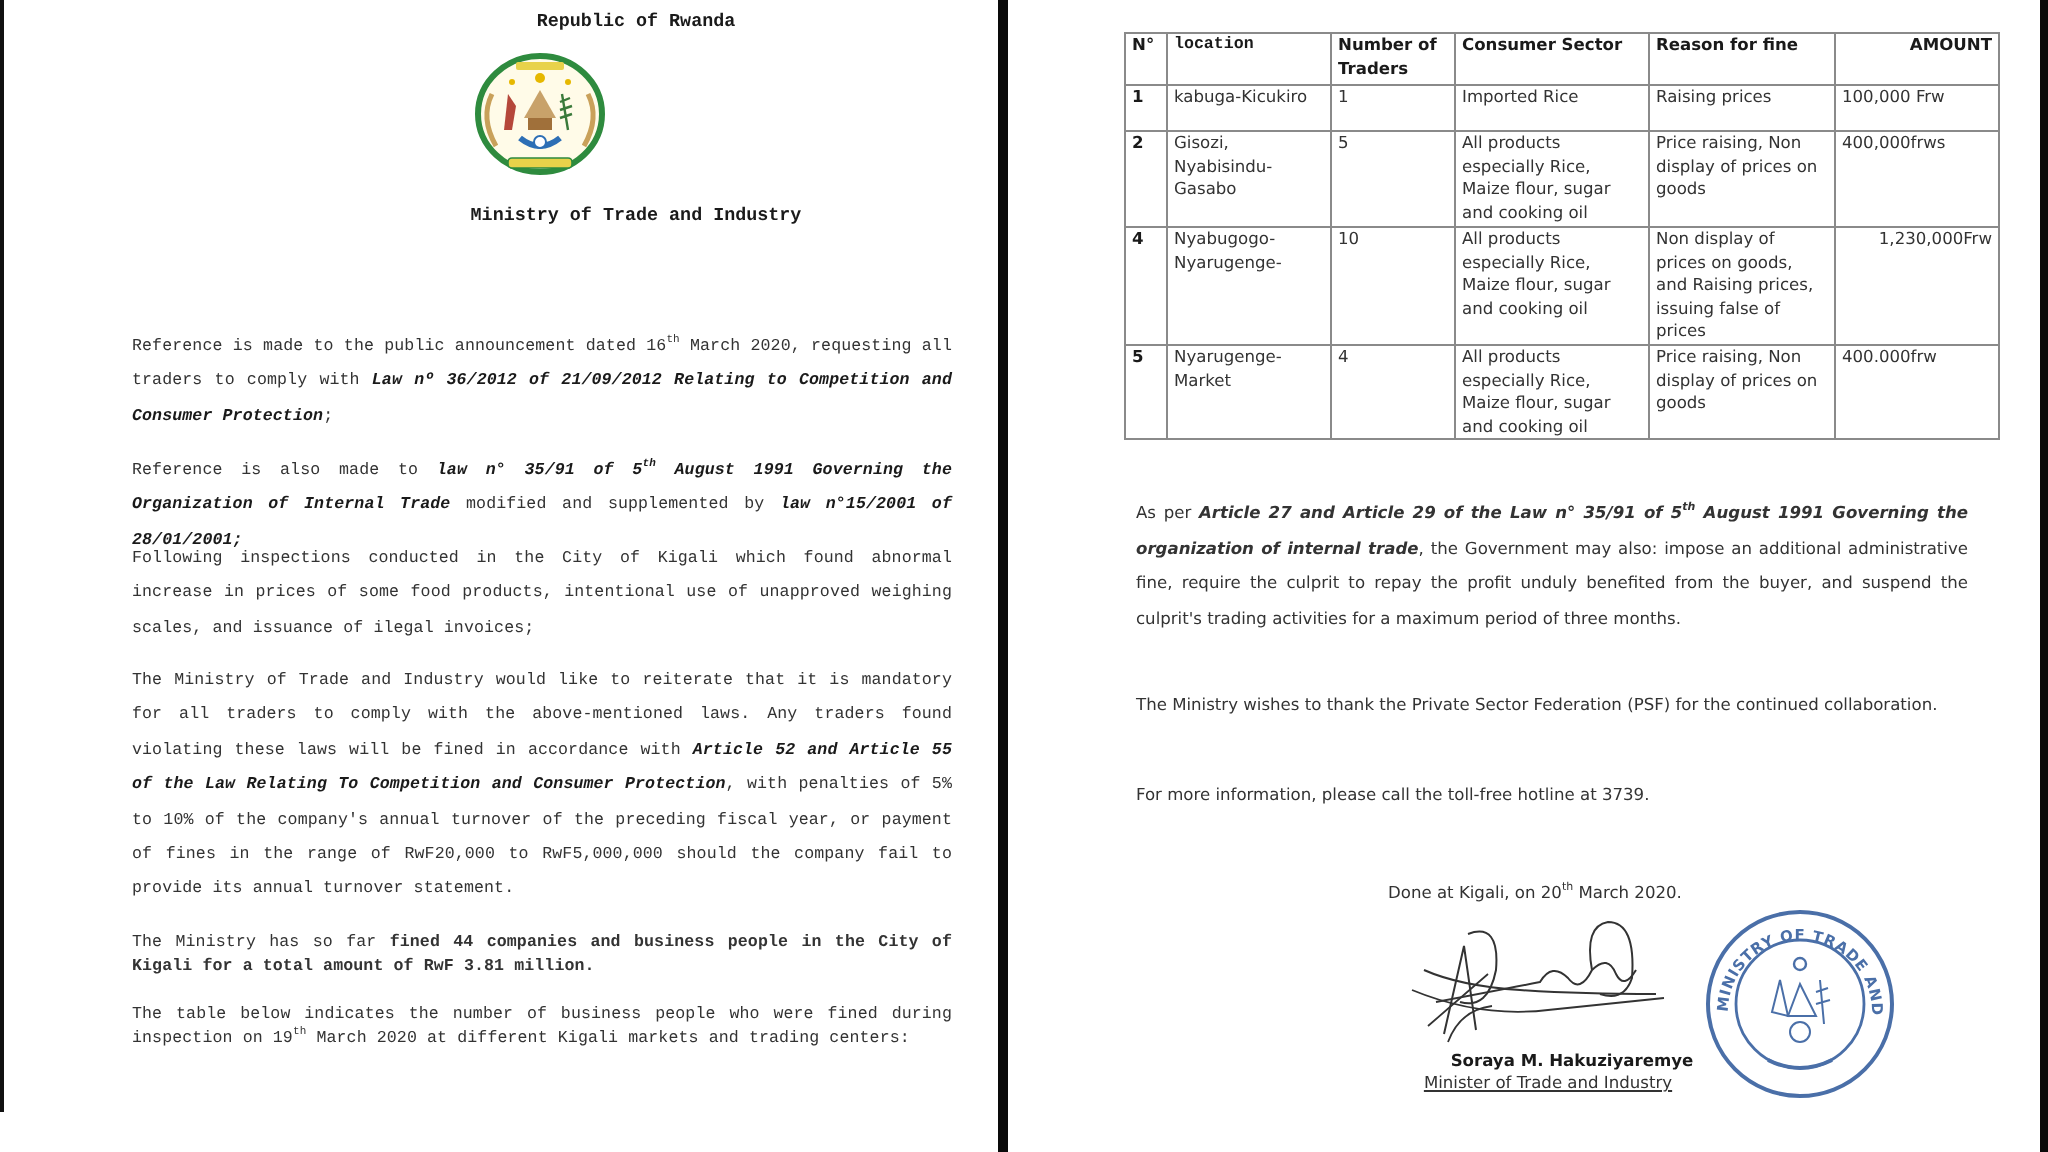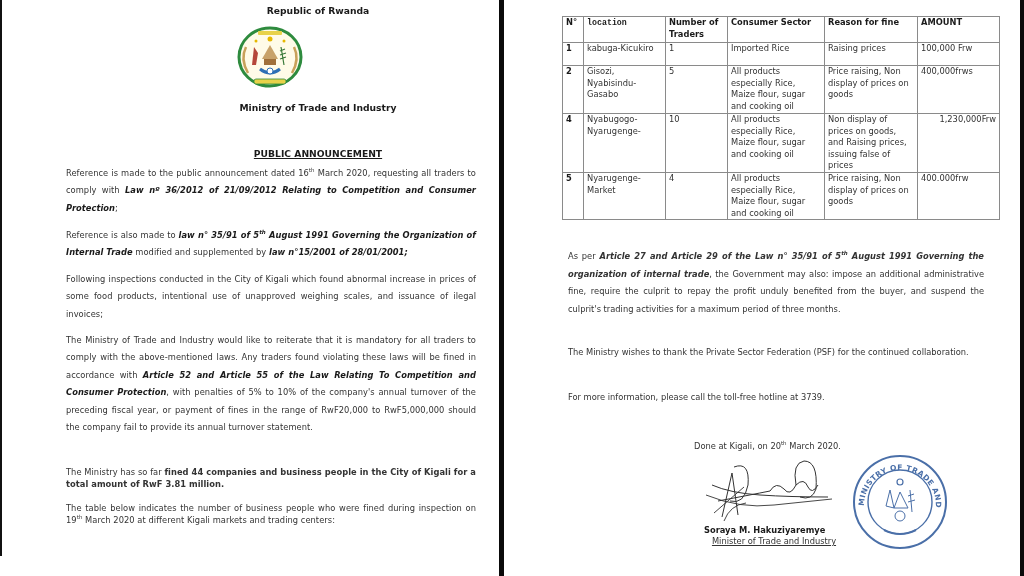--- a/index.html
+++ b/index.html
@@ -4,21 +4,21 @@
 <style>
   * { box-sizing: border-box; margin: 0; padding: 0; }
   html, body { width: 1024px; height: 576px; overflow: hidden; background: #ffffff; }
   body { position: relative; font-family: "DejaVu Sans", sans-serif; color: #2a2a2a; }
 
   .frame-left { position: absolute; left: 0; top: 0; width: 2px; height: 556px; background: #111; }
   .divider { position: absolute; left: 499px; top: 0; width: 5px; height: 576px; background: #0a0a0a; }
   .frame-right { position: absolute; left: 1020px; top: 0; width: 4px; height: 576px; background: #0a0a0a; }
 
   .page { position: absolute; top: 0; height: 576px; }
-  .page-left { left: 2px; width: 596px; }
+  .page-left { left: 2px; width: 596px; font-family: Liberation Mono, monospace; }
   .page-right { left: 504px; width: 516px; }
 
   .center-text { position: absolute; left: 0; width: 100%; text-align: center; font-size: 9.2px; font-weight: bold; color: #1a1a1a; }
   .republic { top: 5px; left: 18px; }
   .ministry { top: 102px; left: 18px; }
   .announce { top: 148px; left: 18px; text-decoration: underline; }
 
   .emblem { position: absolute; left: 232px; top: 25px; width: 72px; height: 68px; }
 
   .para { position: absolute; left: 64px; width: 410px; font-size: 8.3px; line-height: 17.4px; text-align: justify; color: #333; letter-spacing: 0.05px; }
@@ -32,21 +32,21 @@
   table.fines td, table.fines th { border: 1px solid #8a8a8a; vertical-align: top; padding: 0 3px; line-height: 11.6px; text-align: left; font-weight: normal; }
   table.fines th { font-weight: bold; color: #1a1a1a; }
   table.fines td.num { font-weight: bold; color: #1a1a1a; }
   td.justify { text-align: justify; text-align-last: left; }
   .total-amount { font-weight: bold; color: #1a1a1a; }
 
   .rpara { position: absolute; left: 64px; width: 416px; font-size: 8.3px; line-height: 17.6px; text-align: justify; color: #333; }
 
   .done { position: absolute; left: 190px; top: 441px; font-size: 8.3px; color: #333; }
   .signature { position: absolute; left: 196px; top: 455px; width: 140px; height: 72px; }
-  .signer-name { position: absolute; left: 200px; top: 525px; width: 140px; text-align: left; font-size: 8.3px; font-weight: bold; color: #1a1a1a; }
+  .signer-name { position: absolute; left: 212px; top: 525px; width: 140px; text-align: center; font-size: 8.3px; font-weight: bold; color: #1a1a1a; }
   .signer-title { position: absolute; left: 196px; top: 536px; width: 148px; text-align: center; font-size: 8.3px; color: #333; text-decoration: underline; }
   .stamp { position: absolute; left: 346px; top: 450px; width: 100px; height: 104px; }
 </style>
 </head>
 <body>
 
 <div class="frame-left"></div>
 <div class="divider"></div>
 <div class="frame-right"></div>
 
@@ -64,21 +64,20 @@
     <path d="M18 40 L20 22 L24 28 L22 40 Z" fill="#b5473a"></path>
     <path d="M28 34 L36 20 L44 34 Z" fill="#c8a26a"></path>
     <rect x="30" y="34" width="12" height="6" fill="#a0703a"></rect>
     <path d="M47 22 L50 40 M46 26 L51 24 M46 30 L52 28 M46 34 L52 32" stroke="#3a7a3a" stroke-width="1.2" fill="none"></path>
     <path d="M26 44 Q36 52 46 44" stroke="#2d6fb5" stroke-width="3" fill="none"></path>
     <circle cx="36" cy="46" r="3" fill="#fff" stroke="#2d6fb5" stroke-width="1"></circle>
     <rect x="20" y="54" width="32" height="5" rx="2" fill="#e8d24a" stroke="#2e8b3e" stroke-width="0.8"></rect>
   </svg>
 
   <div class="center-text ministry">Ministry of Trade and Industry</div>
-  <div class="center-text announce">PUBLIC ANNOUNCEMENT</div>
 
   <p class="para" style="top:165px;"><span>Reference is made to the public announcement dated 16</span><sup>th</sup><span> March 2020, requesting all traders to comply with </span><span class="bi">Law nº 36/2012 of 21/09/2012 Relating to Competition and Consumer Protection</span><span>;</span></p>
 
   <p class="para" style="top:227px;"><span>Reference is also made to </span><span class="bi">law n° 35/91 of 5</span><sup class="bi">th</sup><span class="bi"> August 1991 Governing the Organization of Internal Trade</span><span> modified and supplemented by </span><span class="bi">law n°15/2001 of 28/01/2001;</span></p>
 
   <p class="para" style="top:271px;">Following inspections conducted in the City of Kigali which found abnormal increase in prices of some food products, intentional use of unapproved weighing scales, and issuance of ilegal invoices;</p>
 
   <p class="para" style="top:332px;"><span>The Ministry of Trade and Industry would like to reiterate that it is mandatory for all traders to comply with the above-mentioned laws. Any traders found violating these laws will be fined in accordance with </span><span class="bi">Article 52 and Article 55 of the Law Relating To Competition and Consumer Protection</span><span>, with penalties of 5% to 10% of the company's annual turnover of the preceding fiscal year, or payment of fines in the range of RwF20,000 to RwF5,000,000 should the company fail to provide its annual turnover statement.</span></p>
 
   <p class="para tight" style="top:466px;"><span>The Ministry has so far </span><span class="b">fined 44 companies and business people in the City of Kigali for a total amount of RwF 3.81 million.</span></p>
@@ -88,21 +87,21 @@
 
 <section class="page page-right">
   <table class="fines">
     <thead>
       <tr style="height:26px;">
         <th style="width:21px;">N°</th>
         <th style="width:82px;font-family:Liberation Mono, monospace;">location</th>
         <th style="width:62px;">Number of Traders</th>
         <th style="width:97px;">Consumer Sector</th>
         <th style="width:93px;">Reason for fine</th>
-        <th style="width:82px;">AMOUNT</th>
+        <th style="width:82px;text-align:right;">AMOUNT</th>
       </tr>
     </thead>
     <tbody>
       <tr style="height:23px;">
         <td class="num">1</td>
         <td>kabuga-Kicukiro</td>
         <td>1</td>
         <td>Imported Rice</td>
         <td>Raising prices</td>
         <td>100,000 Frw</td>

